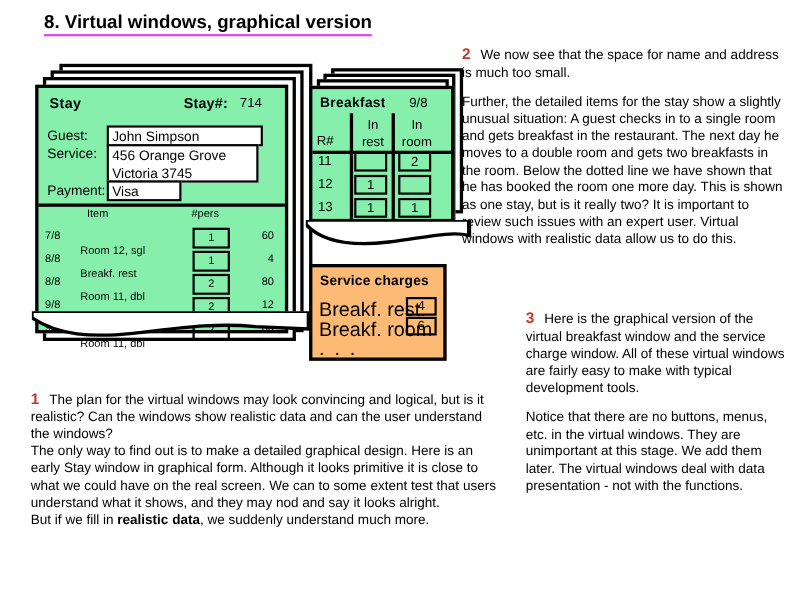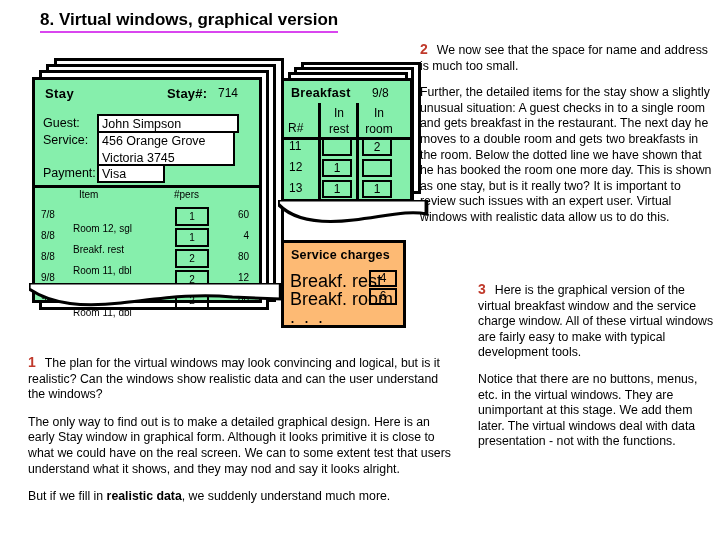--- a/index.html
+++ b/index.html
@@ -177,21 +177,21 @@
   .marker {
     color: #c0392b; font-weight: bold; font-size: 14px; margin-right: 9px;
   }
   #text-right-top { position: absolute; left: 420px; top: 42px; width: 294px; }
   #text-right-top .para + .para { margin-top: 11px; }
 
   #text-right-bottom { position: absolute; left: 478px; top: 282px; width: 238px; }
   #text-right-bottom .para + .para { margin-top: 11px; }
 
   #text-bottom-left { position: absolute; left: 28px; top: 355px; width: 424px; }
-  #text-bottom-left .para + .para { margin-top: 12px; }
+  #text-bottom-left .para + .para { margin-top: 0; }
 
   b.strong { font-weight: bold; }
 </style>
 </head>
 <body>
 
 <div id="slide-title">8. Virtual windows, graphical version</div>
 
 <div id="stay-window-stack" class="vw-stack">
   <div id="stay-shadow-3" class="vw-shadow"></div>

